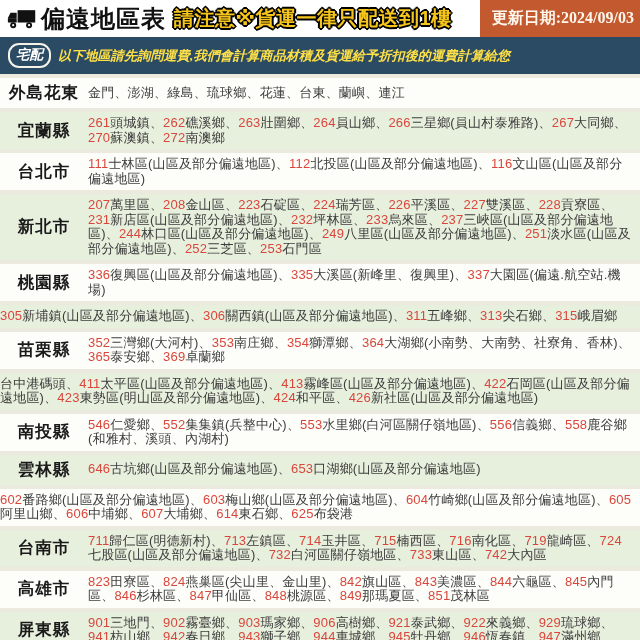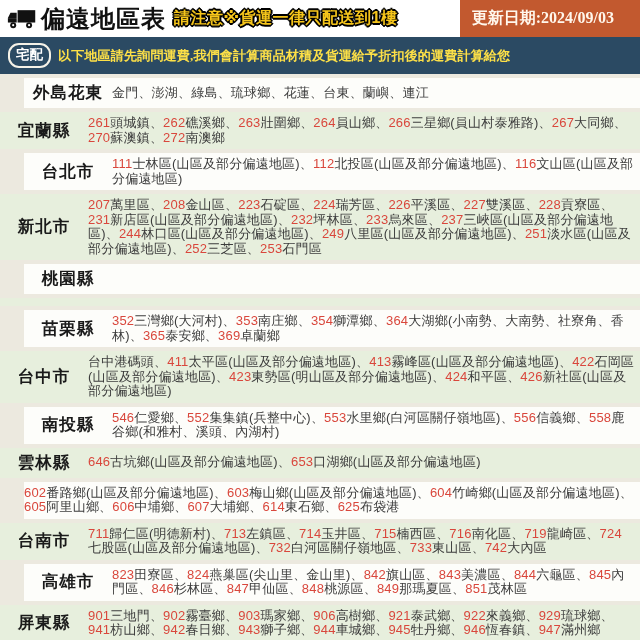--- a/index.html
+++ b/index.html
@@ -4,34 +4,34 @@
 <style>
   * { margin:0; padding:0; box-sizing:border-box; }
   html,body { width:640px; height:640px; overflow:hidden; background:#ECE9DF; }
   body { font-family:"Liberation Sans","DejaVu Sans",sans-serif; }
   .page { width:640px; height:640px; display:flex; flex-direction:column; }
 
   
   .topbar { height:37px; background:#FFFFFF; display:flex; align-items:center; padding-left:7px; flex-shrink:0; }
   .truck { width:30px; height:22px; margin-right:4px; flex-shrink:0; }
   .title { font-family:"Liberation Serif","DejaVu Serif",serif; font-size:24px; font-weight:bold; color:#111; letter-spacing:1px; white-space:nowrap; }
-  .warning { margin-left:8px; font-size:16px; font-weight:bold; color:#F5C51B; letter-spacing:0.5px; white-space:nowrap;
+  .warning { margin-left:8px; font-size:20px; font-weight:bold; color:#F5C51B; letter-spacing:0.5px; white-space:nowrap;
     text-shadow:-1px -1px 0 #000,1px -1px 0 #000,-1px 1px 0 #000,1px 1px 0 #000,-2px 0 0 #000,2px 0 0 #000,0 -2px 0 #000,0 2px 0 #000; }
   .datebox { margin-left:auto; align-self:stretch; background:#C2592F; color:#FFF7EC; display:flex; align-items:center;
-    padding:0 26px 0 12px; font-size:16px; font-weight:bold; font-family:"Liberation Serif","DejaVu Serif",serif; white-space:nowrap; }
+    padding:0 6px 0 12px; font-size:16px; font-weight:bold; font-family:"Liberation Serif","DejaVu Serif",serif; white-space:nowrap; }
 
   
-  .noticebar { height:37px; background:#2B4A63; display:flex; align-items:center; padding:0 8px; gap:7px; flex-shrink:0; }
+  .noticebar { height:37px; background:#2B4A63; display:flex; align-items:center; padding:0 8px; gap:7px; flex-shrink:0;font-style:italic; }
   .badge { color:#FFF; border:2px solid #F5F2E8; border-radius:11px; font-size:13.5px; font-weight:bold; padding:1px 6px 2px; white-space:nowrap; }
   .notice-text { color:#fde047; font-size:13px; font-weight:bold; font-family:"Liberation Serif","DejaVu Serif",serif; white-space:nowrap; letter-spacing:0.2px; }
 
   
   .table { flex:1; background:#ECE9DF; padding:4px 0; display:flex; flex-direction:column; gap:4px; }
   .row { display:flex; align-items:center; padding:4px 5px 4px 0; flex:1; }
-  .row.white { background:#FDFDFA;margin-left:24px; }
+  .row.white { background:#FDFDFA; }
   .row.green { background:#E7EFDD; }
   .region { width:88px; flex-shrink:0; text-align:center; font-size:16.5px; font-weight:bold; color:#1A1A1A; letter-spacing:1px; }
   .areas { flex:1; font-size:13px; line-height:14.5px; color:#3C3C3C; letter-spacing:0.2px; }
   .code { color:#D9473C; }
 </style>
 </head>
 <body>
 
 <div class="page">
 
@@ -67,29 +67,30 @@
       <div class="row white">
         <div class="region">台北市</div>
         <div class="areas"><span class="code">111</span><span>士林區(山區及部分偏遠地區)</span>、<span class="code">112</span><span>北投區(山區及部分偏遠地區)</span>、<span class="code">116</span><span>文山區(山區及部分偏遠地區)</span></div>
       </div>
       <div class="row green">
         <div class="region">新北市</div>
         <div class="areas"><span class="code">207</span><span>萬里區</span>、<span class="code">208</span><span>金山區</span>、<span class="code">223</span><span>石碇區</span>、<span class="code">224</span><span>瑞芳區</span>、<span class="code">226</span><span>平溪區</span>、<span class="code">227</span><span>雙溪區</span>、<span class="code">228</span><span>貢寮區</span>、<span class="code">231</span><span>新店區(山區及部分偏遠地區)</span>、<span class="code">232</span><span>坪林區</span>、<span class="code">233</span><span>烏來區</span>、<span class="code">237</span><span>三峽區(山區及部分偏遠地區)</span>、<span class="code">244</span><span>林口區(山區及部分偏遠地區)</span>、<span class="code">249</span><span>八里區(山區及部分偏遠地區)</span>、<span class="code">251</span><span>淡水區(山區及部分偏遠地區)</span>、<span class="code">252</span><span>三芝區</span>、<span class="code">253</span><span>石門區</span></div>
       </div>
       <div class="row white">
         <div class="region">桃園縣</div>
+        <div class="areas"><span class="code">336</span><span>復興區(山區及部分偏遠地區)</span>、<span class="code">335</span><span>大溪區(新峰里、復興里)</span>、<span class="code">337</span><span>大園區(偏遠.航空站.機場)</span></div>
       </div>
       <div class="row green">
+        <div class="areas"><span class="code">305</span><span>新埔鎮(山區及部分偏遠地區)</span>、<span class="code">306</span><span>關西鎮(山區及部分偏遠地區)</span>、<span class="code">311</span><span>五峰鄉</span>、<span class="code">313</span><span>尖石鄉</span>、<span class="code">315</span><span>峨眉鄉</span></div>
       </div>
       <div class="row white">
         <div class="region">苗栗縣</div>
         <div class="areas"><span class="code">352</span><span>三灣鄉(大河村)</span>、<span class="code">353</span><span>南庄鄉</span>、<span class="code">354</span><span>獅潭鄉</span>、<span class="code">364</span><span>大湖鄉(小南勢、大南勢、社寮角、香林)</span>、<span class="code">365</span><span>泰安鄉</span>、<span class="code">369</span><span>卓蘭鄉</span></div>
       </div>
       <div class="row green">
-        <div class="region">台中市</div>
         <div class="areas"><span>台中港碼頭</span>、<span class="code">411</span><span>太平區(山區及部分偏遠地區)</span>、<span class="code">413</span><span>霧峰區(山區及部分偏遠地區)</span>、<span class="code">422</span><span>石岡區(山區及部分偏遠地區)</span>、<span class="code">423</span><span>東勢區(明山區及部分偏遠地區)</span>、<span class="code">424</span><span>和平區</span>、<span class="code">426</span><span>新社區(山區及部分偏遠地區)</span></div>
       </div>
       <div class="row white">
         <div class="region">南投縣</div>
         <div class="areas"><span class="code">546</span><span>仁愛鄉</span>、<span class="code">552</span><span>集集鎮(兵整中心)</span>、<span class="code">553</span><span>水里鄉(白河區關仔嶺地區)</span>、<span class="code">556</span><span>信義鄉</span>、<span class="code">558</span><span>鹿谷鄉(和雅村、溪頭、內湖村)</span></div>
       </div>
       <div class="row green">
         <div class="region">雲林縣</div>
         <div class="areas"><span class="code">646</span><span>古坑鄉(山區及部分偏遠地區)</span>、<span class="code">653</span><span>口湖鄉(山區及部分偏遠地區)</span></div>
       </div>

